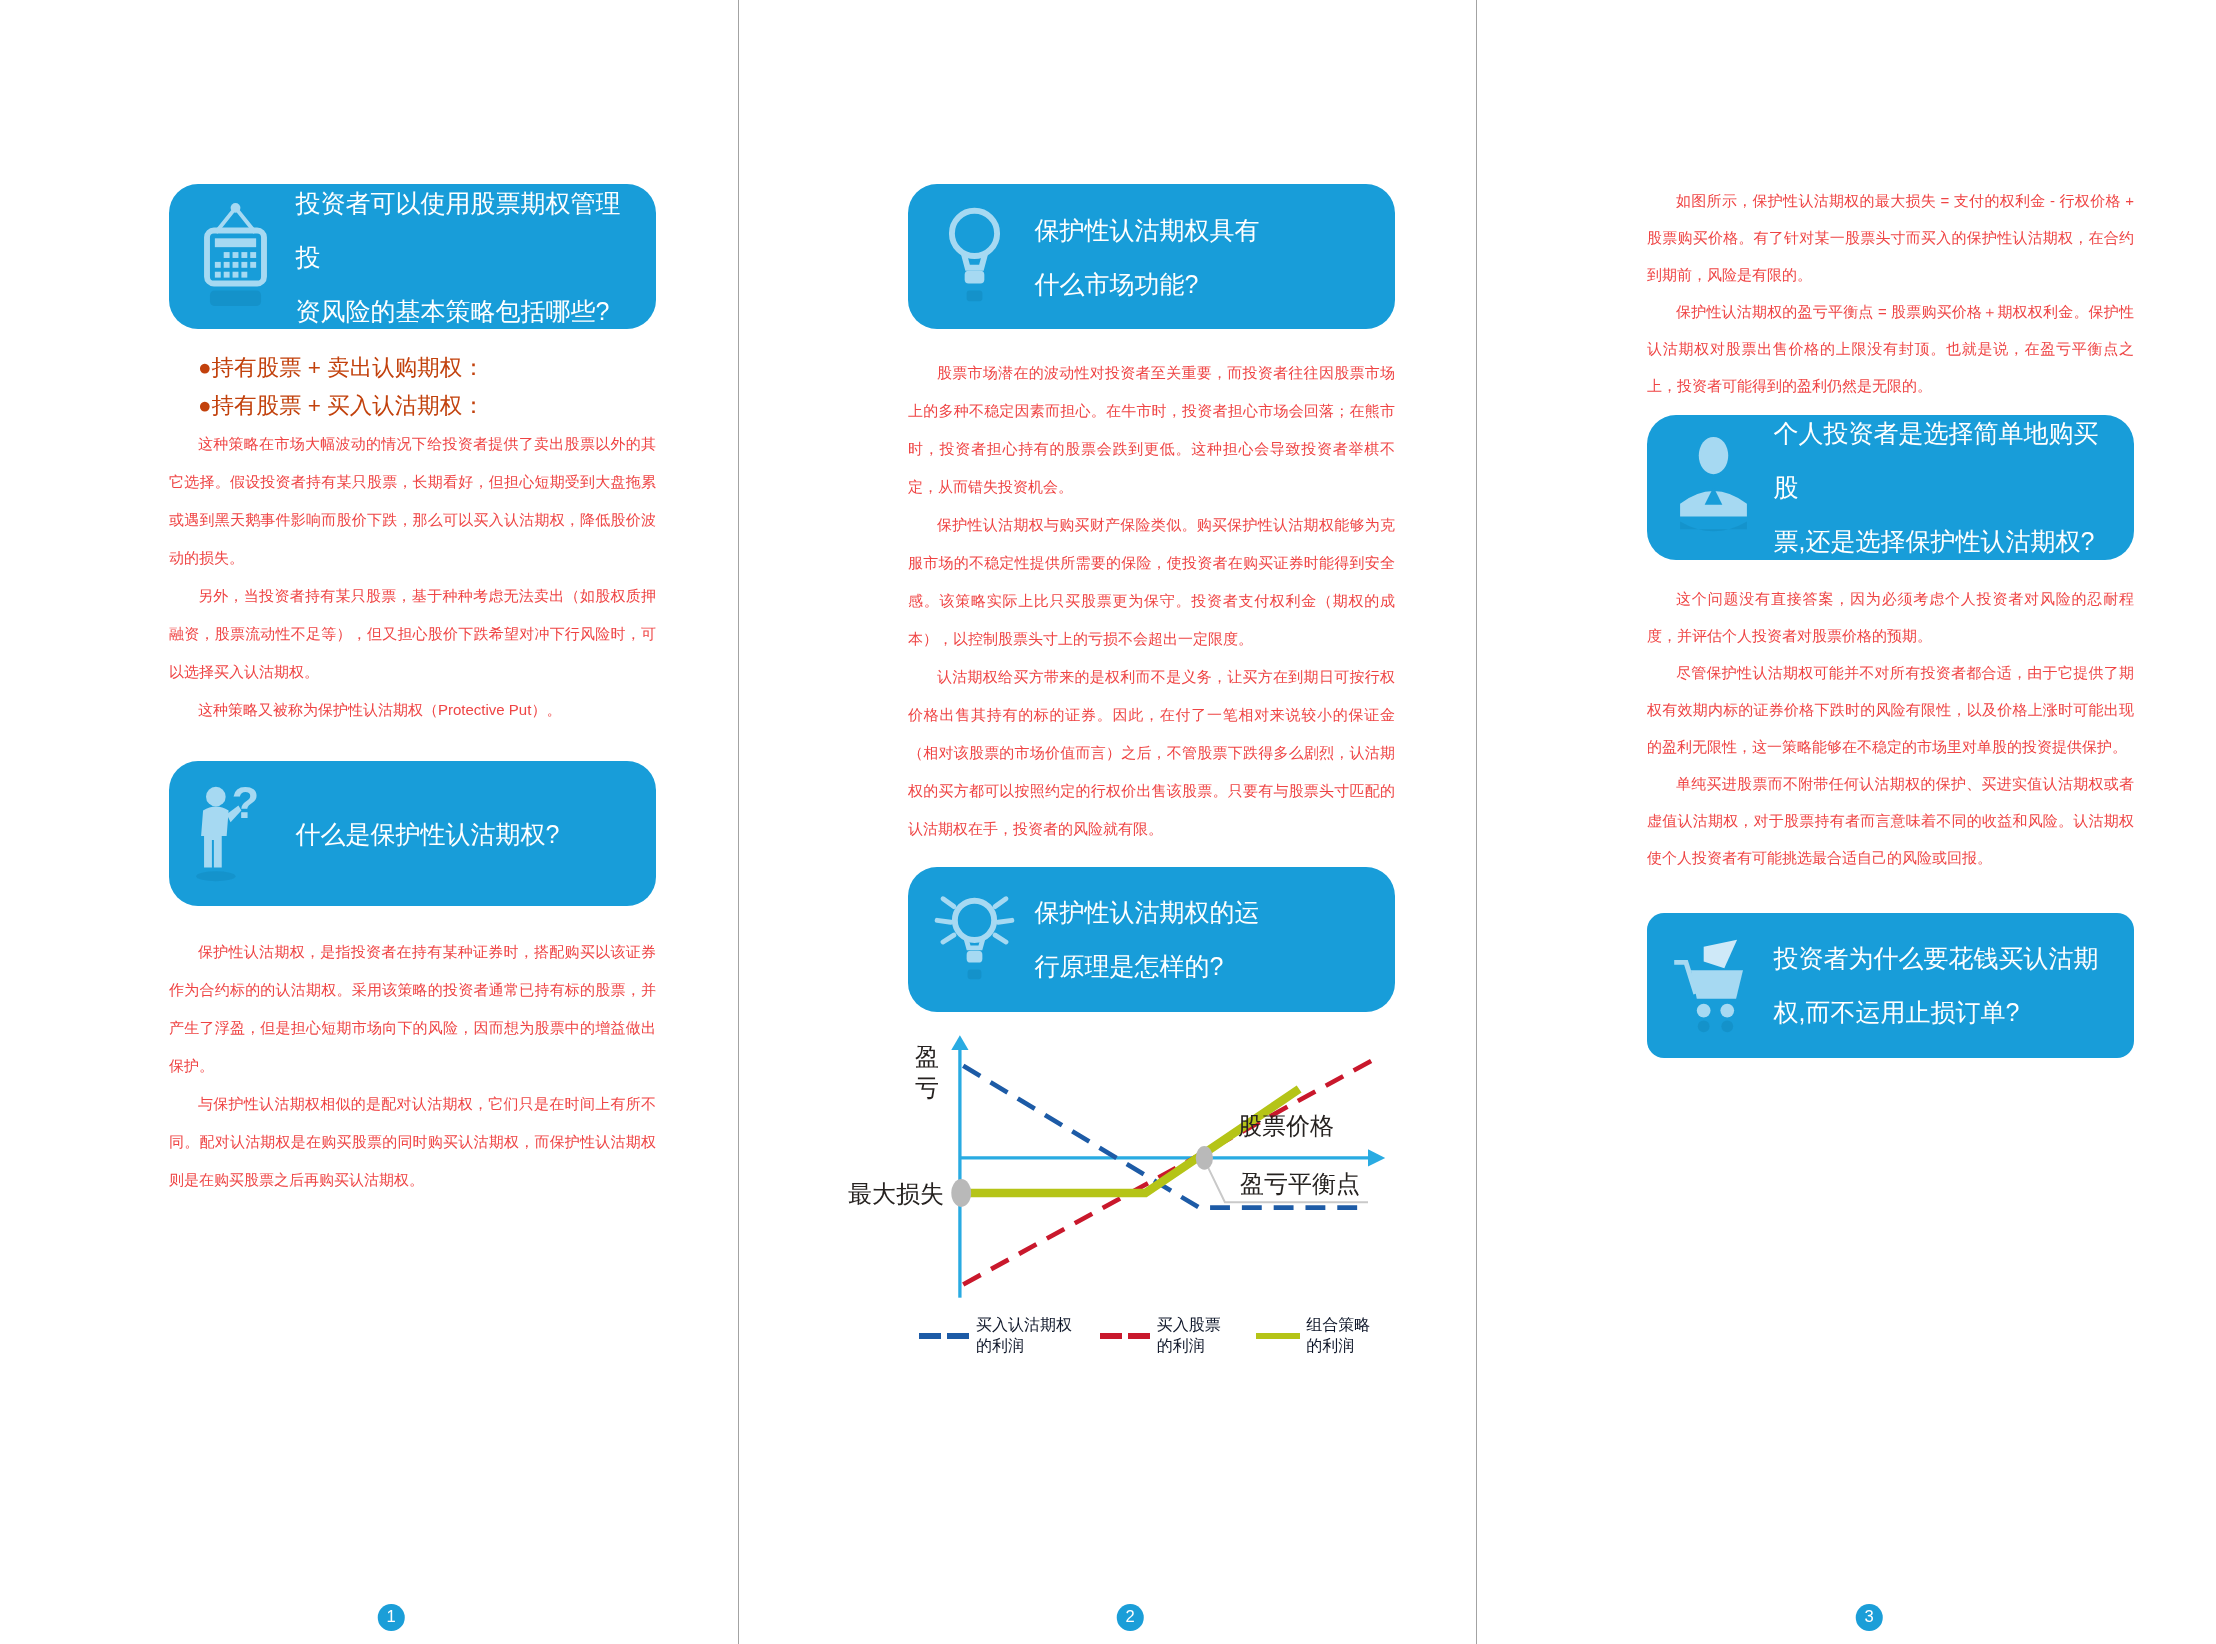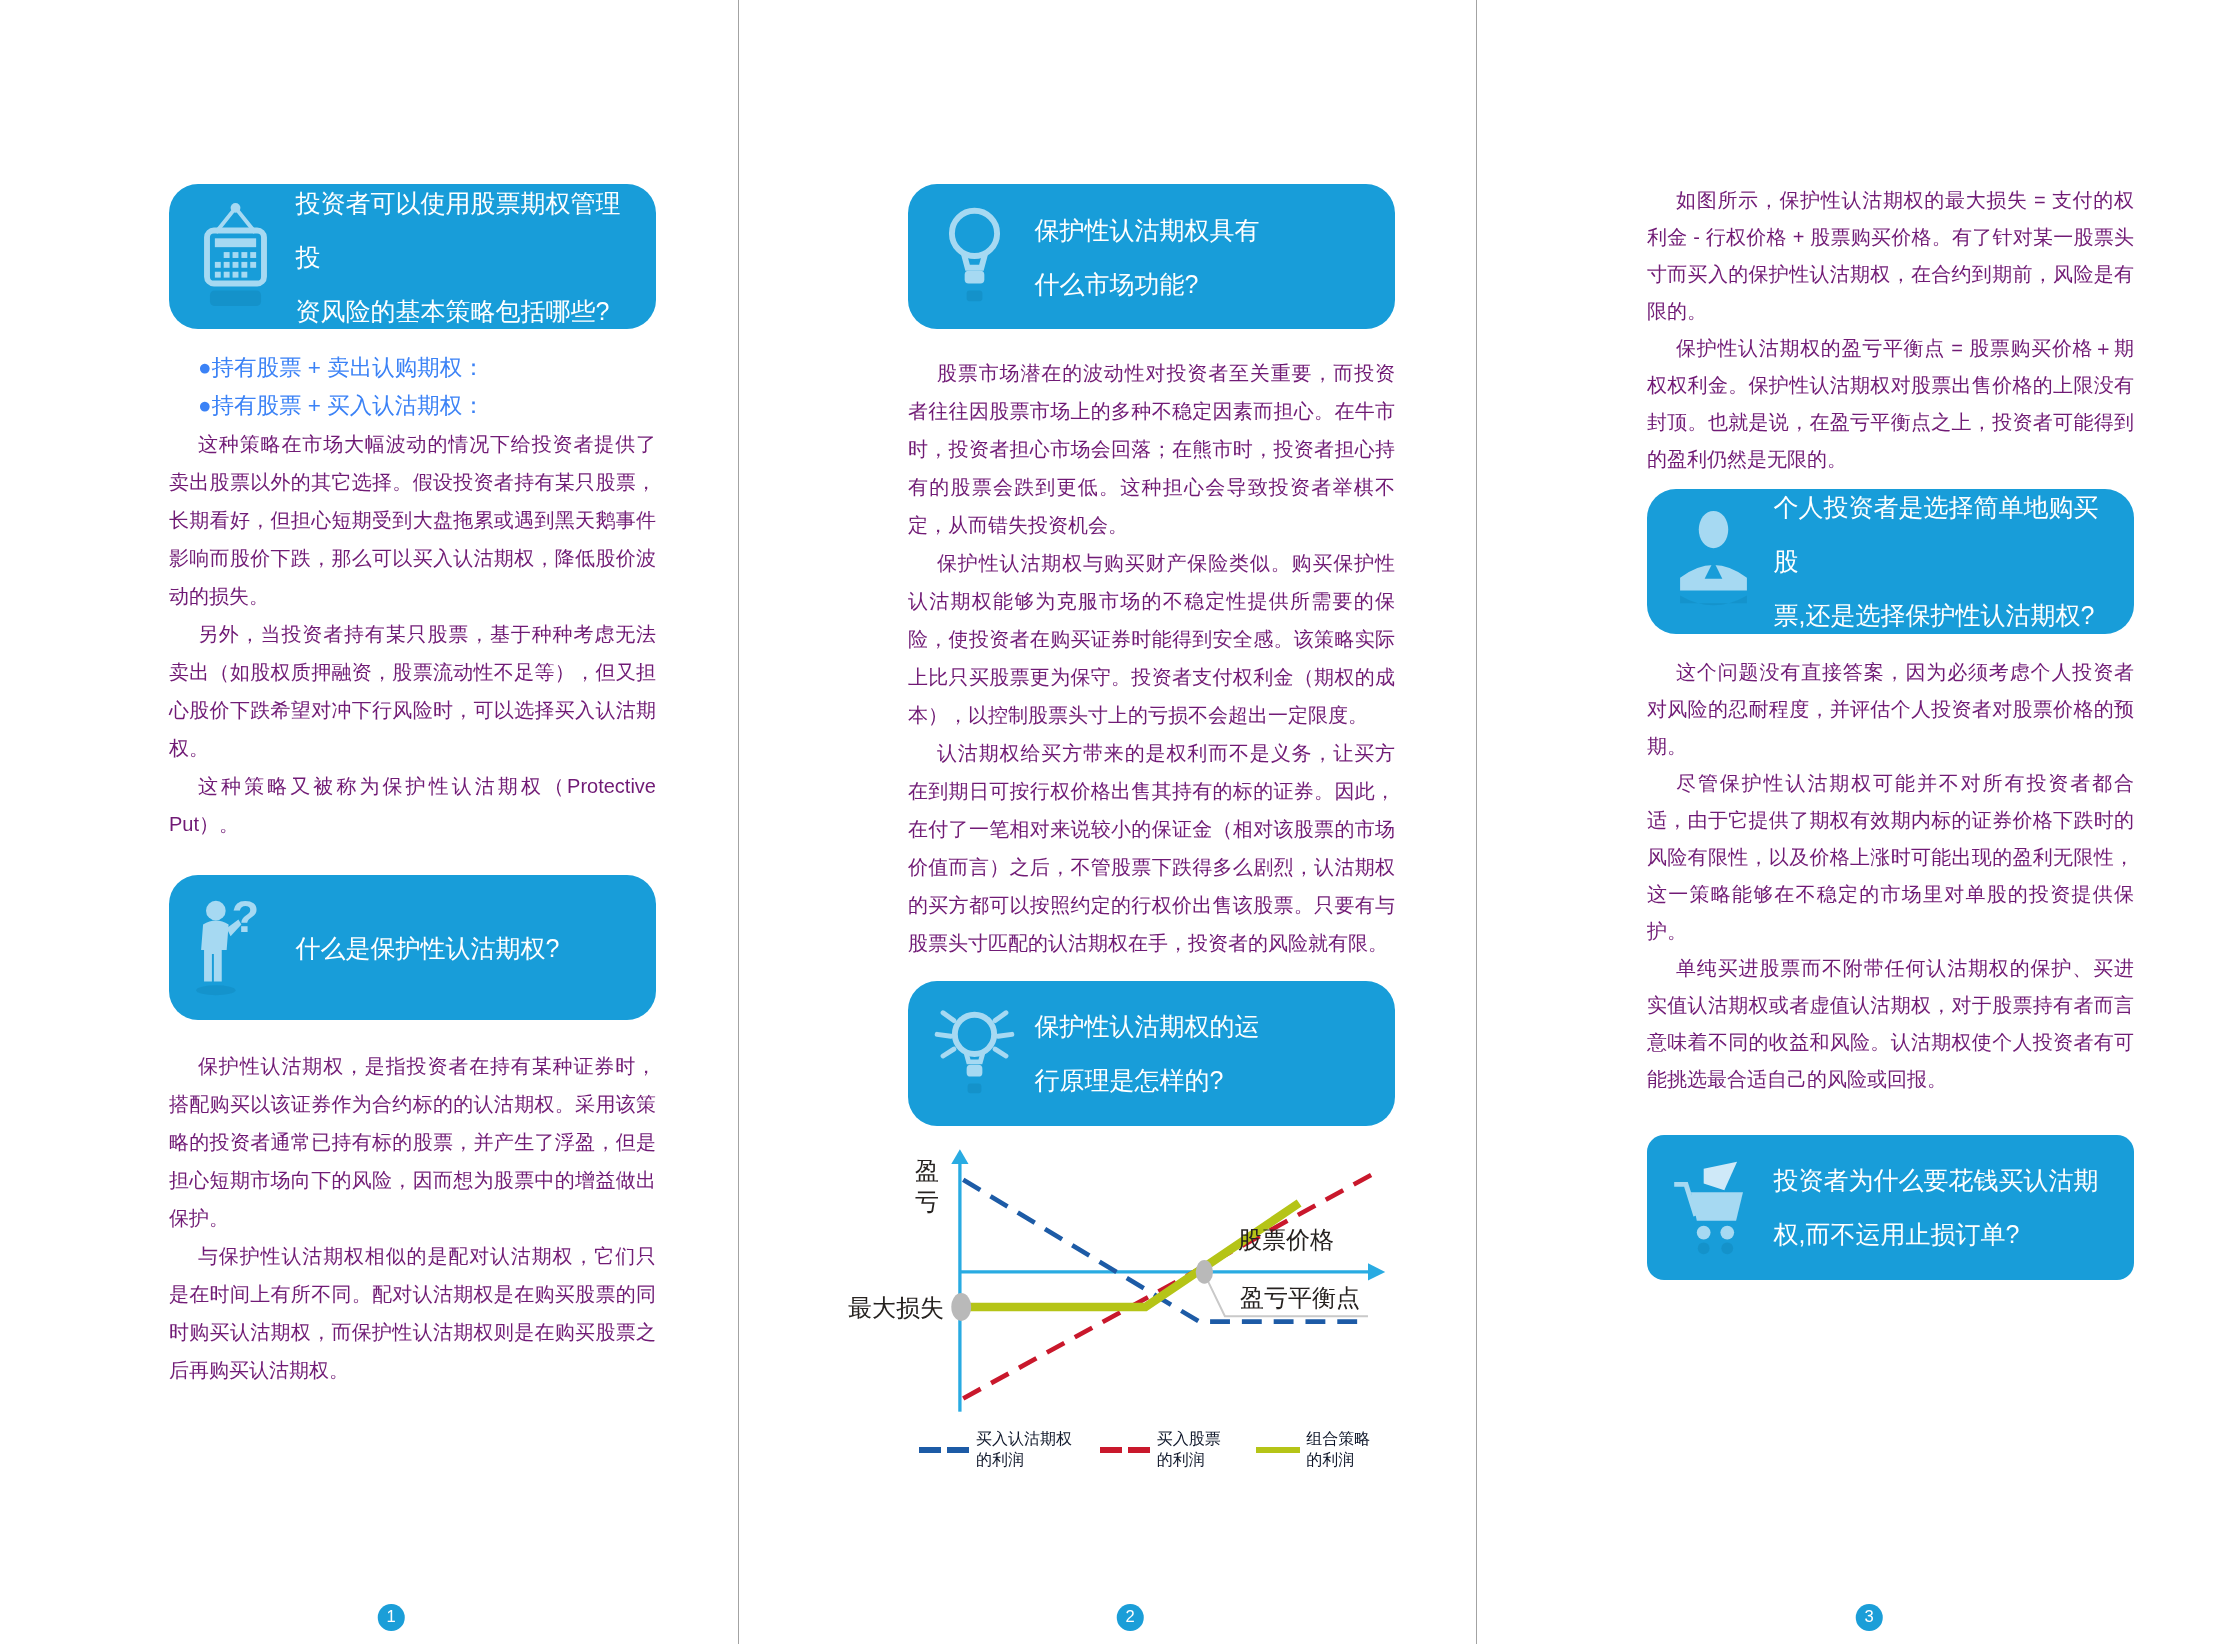--- a/index.html
+++ b/index.html
@@ -3,23 +3,23 @@
 <meta charset="utf-8">
 <style>
   html,body { margin:0; padding:0; background:#ffffff; }
   .page {
     position:relative; width:2216px; height:1644px; background:#ffffff;
     font-family:"Liberation Sans","DejaVu Sans",sans-serif; color:#262220; overflow:hidden;
   }
   .divider { position:absolute; top:0; width:1.3px; height:1644px; background:#a3a3a3; }
   .col { position:absolute; top:15px; width:739px; height:1644px;padding-left:43px; }
   .inner { width:487px; margin:0 auto; }
-  .p { margin:0; font-size:20px; line-height:38px; text-align:justify; text-indent:29px; color:#701a75; }
+  .p { margin:0; font-size:15px; line-height:38px; text-align:justify; text-indent:29px; color:#ef4444; }
   .col3 .p { line-height:37px; }
-  .h { margin:0; font-size:22.5px; line-height:38px; text-indent:29px; color:#3b82f6; }
+  .h { margin:0; font-size:22.5px; line-height:38px; text-indent:29px; color:#c2410c; }
   .qbox {
     background:#189dd9; border-radius:29px; height:145px; box-sizing:border-box;
     display:flex; align-items:center; padding:0 14.6px 0 17px;
   }
   .qbox .icon { flex:none; width:99px; height:113px; margin-right:10.6px; }
   .qbox .title { color:#ffffff; font-size:25px; line-height:54px; }
   .qbox .title span { display:block; }
   .mt-box1 { margin-top:169px; }
   .c1-h1 { margin-top:20px; }
   .c1-box2 { margin-top:32px; }

